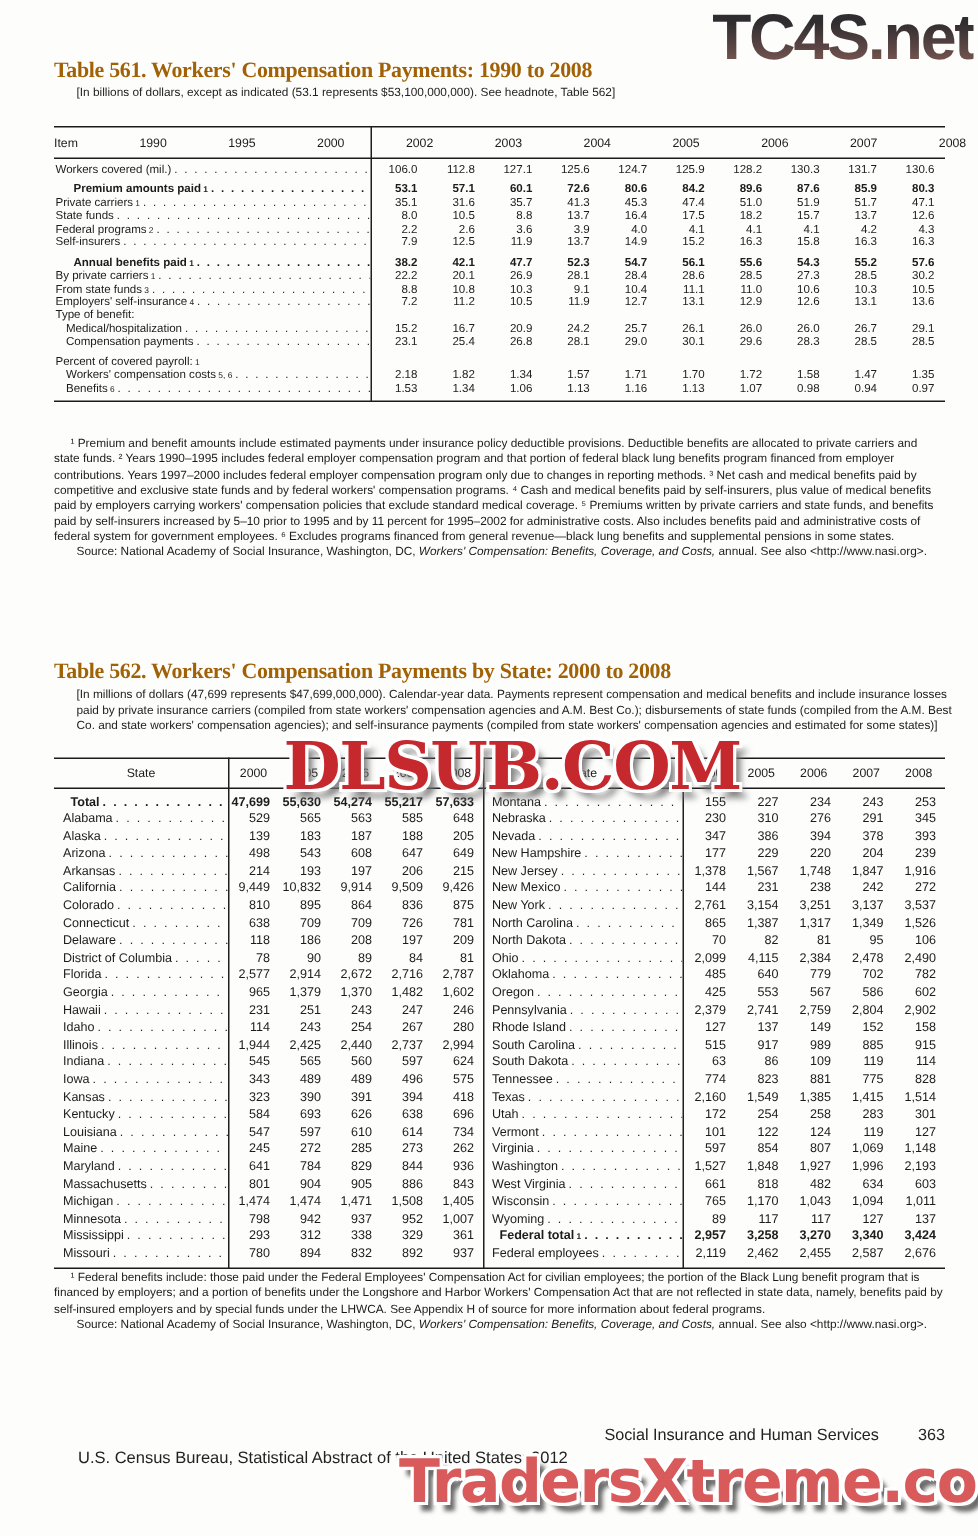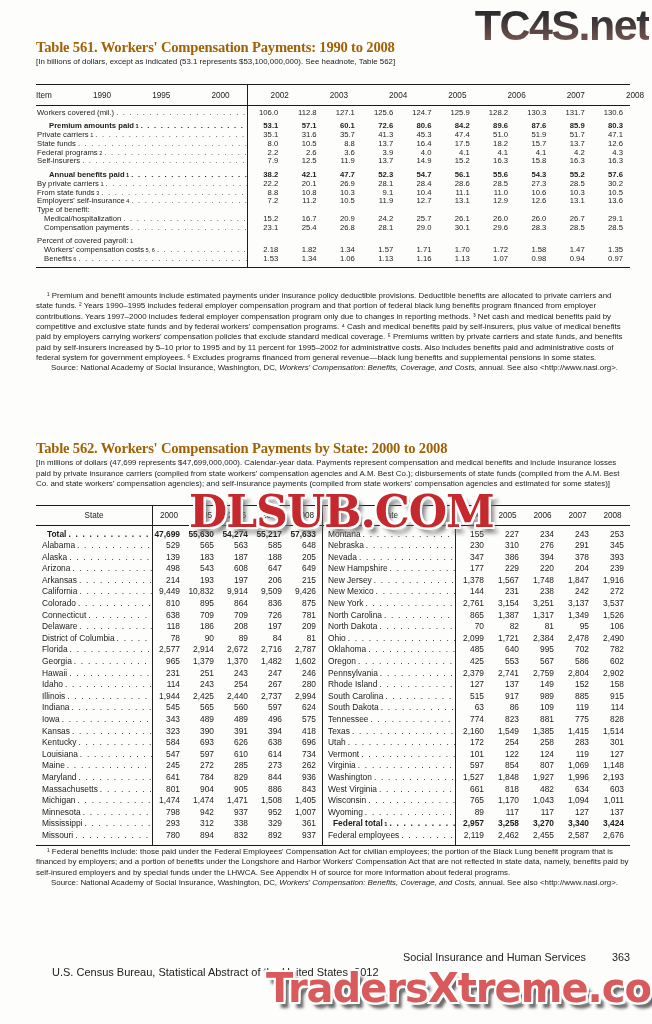--- a/index.html
+++ b/index.html
@@ -1,20 +1,20 @@
 <!DOCTYPE html>
 <html><head>
 <meta charset="utf-8">
 <style>
   html,body{margin:0;padding:0;background:#888;}
   .page{position:relative;width:652px;height:1024px;background:#fdfdfc;overflow:hidden;
         font-family:"Liberation Sans",sans-serif;color:#1c1c1c;margin:0 auto;}
   .t-title{position:absolute;left:36px;font-family:"Liberation Serif",serif;font-weight:700;
            font-size:14.6px;letter-spacing:-0.2px;white-space:nowrap;color:#a16207;}
-  .headnote{position:absolute;left:36px;width:594px;font-size:7.9px;line-height:10.5px;color:#222;}
+  .headnote{position:absolute;left:51px;width:594px;font-size:7.9px;line-height:10.5px;color:#222;}
   .tblock{position:absolute;left:36px;width:594px;}
   .twrap{position:relative;}
   .thead{display:flex;align-items:center;border-top:1.6px solid #1a1a1a;border-bottom:0.9px solid #1a1a1a;}
   .t1 .thead{height:20px;gap:41px;}
   .t2 .thead{height:19px;}
   .tbody{padding:2.5px 0 3px;border-bottom:1.6px solid #1a1a1a;}
   .lbl-h{text-align:center;font-size:8.2px;}
   .val-h{text-align:center;font-size:8.2px;}
   .l1{width:211px;}
   .v1{width:38.3px;}
@@ -457,36 +457,36 @@
           </div>
           <div class="trow r2">
             <span class="lbl l2">District of Columbia<span class="leader"> . . . . . . . . . . . . . . . . . . . . . . . . . . . . . . . . . . . . . . . . . . . . . . . . . . . . . . . . . . . . . . . . . . . . . . . . . . . . . . . . . . . . . . . . . .</span></span>
             <span class="val v2l">78</span>
             <span class="val v2l">90</span>
             <span class="val v2l">89</span>
             <span class="val v2l">84</span>
             <span class="val v2l">81</span>
             <span class="lbl l2r">Ohio<span class="leader"> . . . . . . . . . . . . . . . . . . . . . . . . . . . . . . . . . . . . . . . . . . . . . . . . . . . . . . . . . . . . . . . . . . . . . . . . . . . . . . . . . . . . . . . . . .</span></span>
             <span class="val v2r">2,099</span>
-            <span class="val v2r">1,721</span>
+            <span class="val v2r">4,115</span>
             <span class="val v2r">2,384</span>
             <span class="val v2r">2,478</span>
             <span class="val v2r">2,490</span>
           </div>
           <div class="trow r2">
             <span class="lbl l2">Florida<span class="leader"> . . . . . . . . . . . . . . . . . . . . . . . . . . . . . . . . . . . . . . . . . . . . . . . . . . . . . . . . . . . . . . . . . . . . . . . . . . . . . . . . . . . . . . . . . .</span></span>
             <span class="val v2l">2,577</span>
             <span class="val v2l">2,914</span>
             <span class="val v2l">2,672</span>
             <span class="val v2l">2,716</span>
             <span class="val v2l">2,787</span>
             <span class="lbl l2r">Oklahoma<span class="leader"> . . . . . . . . . . . . . . . . . . . . . . . . . . . . . . . . . . . . . . . . . . . . . . . . . . . . . . . . . . . . . . . . . . . . . . . . . . . . . . . . . . . . . . . . . .</span></span>
             <span class="val v2r">485</span>
             <span class="val v2r">640</span>
-            <span class="val v2r">995</span>
+            <span class="val v2r">779</span>
             <span class="val v2r">702</span>
             <span class="val v2r">782</span>
           </div>
           <div class="trow r2">
             <span class="lbl l2">Georgia<span class="leader"> . . . . . . . . . . . . . . . . . . . . . . . . . . . . . . . . . . . . . . . . . . . . . . . . . . . . . . . . . . . . . . . . . . . . . . . . . . . . . . . . . . . . . . . . . .</span></span>
             <span class="val v2l">965</span>
             <span class="val v2l">1,379</span>
             <span class="val v2l">1,370</span>
             <span class="val v2l">1,482</span>
             <span class="val v2l">1,602</span>

